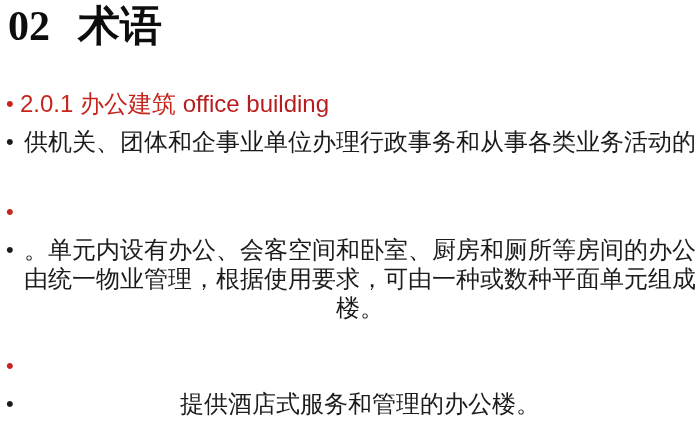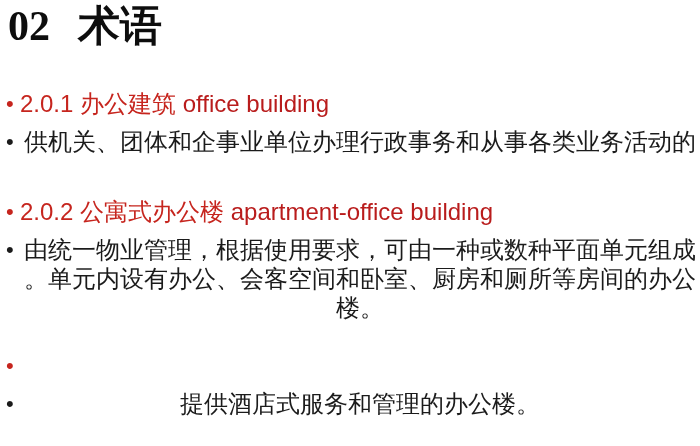--- a/index.html
+++ b/index.html
@@ -67,27 +67,26 @@
       <span class="bullet">•</span>
       <div class="lines">
         <div class="line">供机关、团体和企事业单位办理行政事务和从事各类业务活动的</div>
       </div>
     </div>
   </section>
 
   <section class="term s2">
     <div class="heading">
       <span class="bullet red">•</span>
-        <span class="h-line"><span class="red">2.0.2 公寓式办公楼</span><span class="blk"> apartment-office building</span></span>
     </div>
     <div class="bodydef">
       <span class="bullet">•</span>
       <div class="lines">
+        <div class="line">。单元内设有办公、会客空间和卧室、厨房和厕所等房间的办公</div>
         <div class="line">由统一物业管理，根据使用要求，可由一种或数种平面单元组成</div>
-        <div class="line">。单元内设有办公、会客空间和卧室、厨房和厕所等房间的办公</div>
         <div class="line">楼。</div>
       </div>
     </div>
   </section>
 
   <section class="term s3">
     <div class="heading">
       <span class="bullet red">•</span>
     </div>
     <div class="bodydef">

